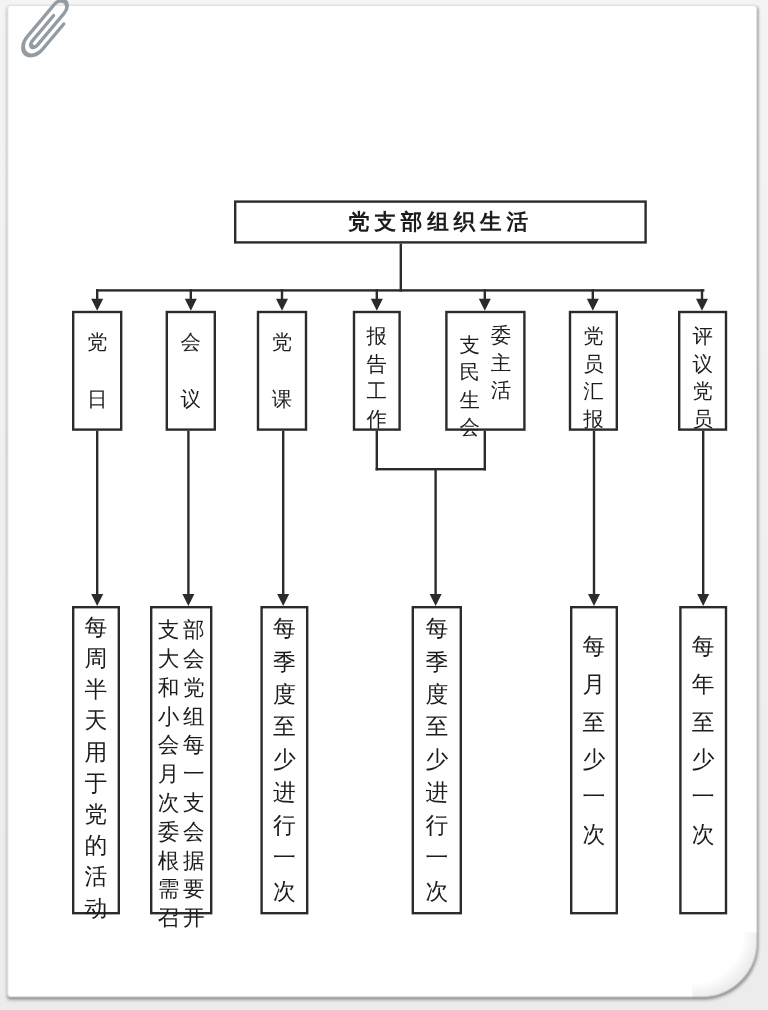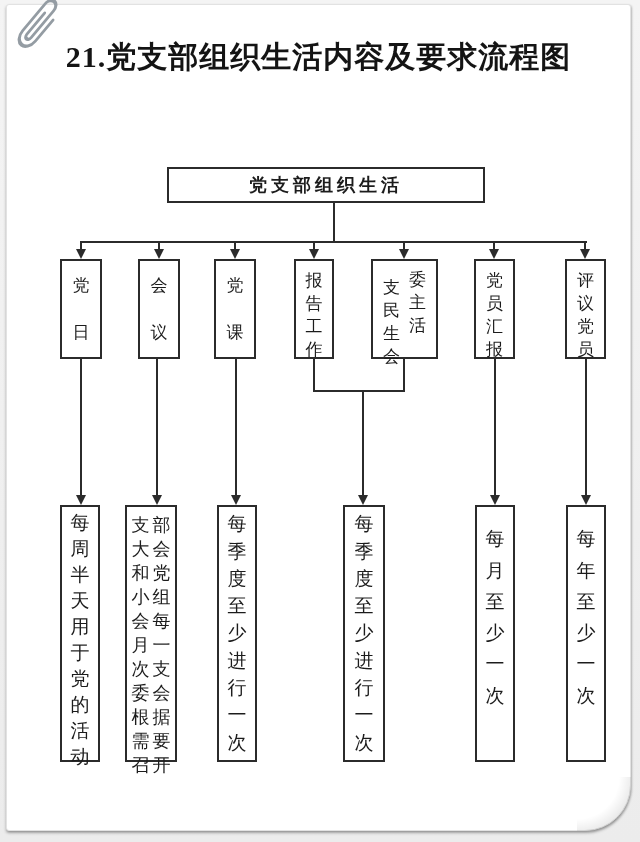--- a/index.html
+++ b/index.html
@@ -30,21 +30,21 @@
   .title {
     position:absolute; left:0; top:32px; width:100%;
     text-align:center; font-weight:700; font-size:30px; color:#141414;
     letter-spacing:1px;
   }
   .diagram { position:absolute; inset:0; }
   .box {
     position:absolute; border:2px solid #2b2b2b; background:#fff;
     color:#1c1c1c; display:flex; align-items:center; justify-content:center;
   }
-  .root-box { left:160px; top:162px; width:318px; height:36px;
+  .root-box { left:188px; top:162px; width:344px; height:36px;
     font-size:18px; letter-spacing:4px; font-weight:600; }
   .b2 { top:254px; height:100px; font-size:17px; }
   .b3 { top:500px; height:257px; font-size:19px; }
   .vline { position:absolute; width:2px; background:#2b2b2b; }
   .hline { position:absolute; height:2px; background:#2b2b2b; }
   .arrow {
     position:absolute; width:0; height:0;
     border-left:5px solid transparent; border-right:5px solid transparent;
     border-top:10px solid #2b2b2b;
   }
@@ -63,21 +63,20 @@
 </head>
 <body>
 
 <div class="stage">
   <div class="paper">
 
     <svg class="clip" viewBox="0 0 16 16" preserveAspectRatio="none">
       <path fill="currentColor" d="M4.5 3a2.5 2.5 0 0 1 5 0v9a1.5 1.5 0 0 1-3 0V5a.5.5 0 0 1 1 0v7a.5.5 0 0 0 1 0V3a1.5 1.5 0 1 0-3 0v9a2.5 2.5 0 0 0 5 0V5a.5.5 0 0 1 1 0v7a3.5 3.5 0 1 1-7 0z"></path>
     </svg>
 
-    <div class="title">21.党支部组织生活内容及要求流程图</div>
 
     <div class="diagram">
 
       <div class="box root-box">
         <span>党支部组织生活</span>
       </div>
 
       <div class="vline" style="left:326px;top:198px;height:40px"></div>
       <div class="hline" style="left:73px;top:236px;width:507px"></div>
 

